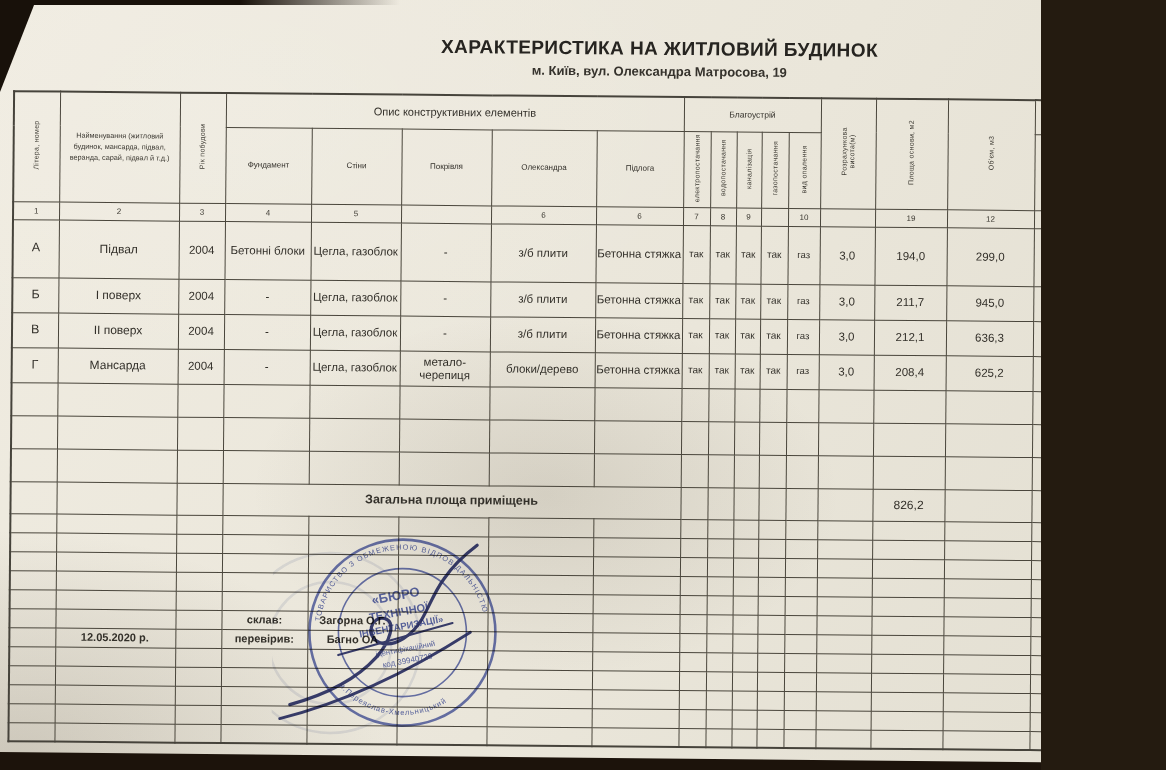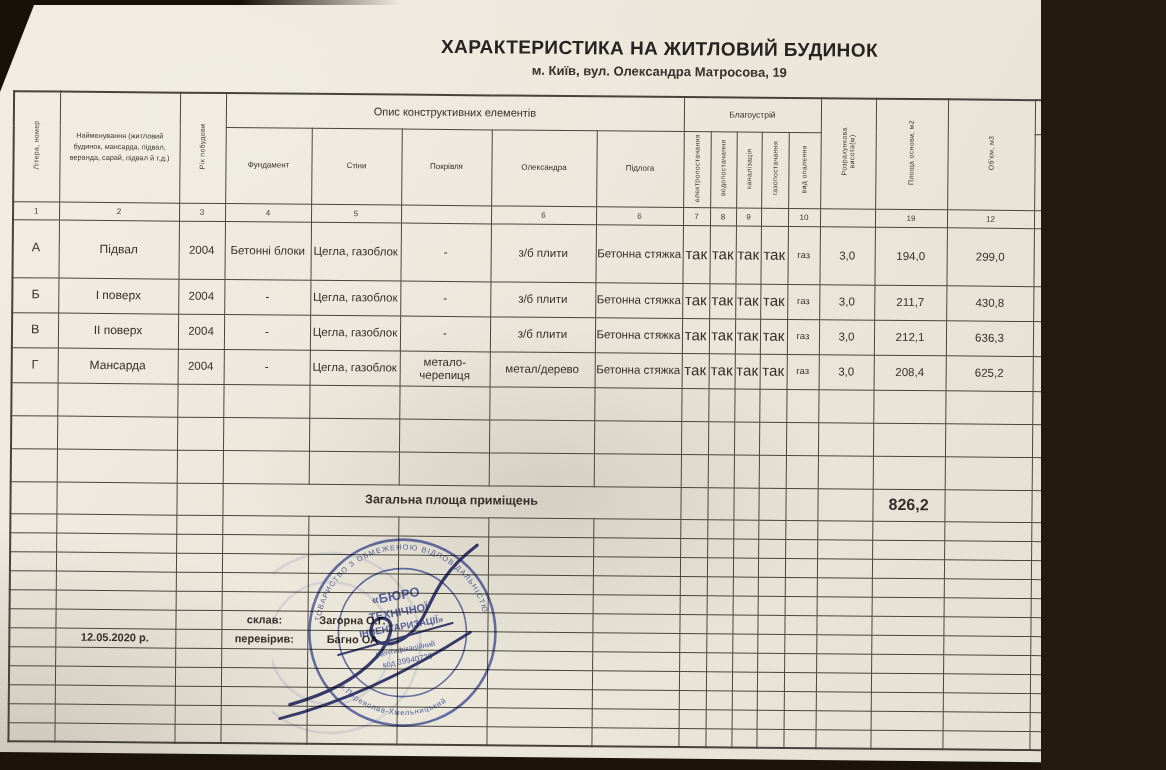--- a/index.html
+++ b/index.html
@@ -31,24 +31,24 @@
   .h-sub th{font-size:8px;font-weight:normal;color:#3b3831;line-height:1.2;}
   .name-hdr{font-size:7.3px;font-weight:normal;color:#3b3831;line-height:1.5;padding:0 4px;}
   .vt{writing-mode:vertical-rl;transform:rotate(180deg);display:inline-block;
     font-size:7px;font-weight:normal;color:#3b3831;letter-spacing:.3px;max-height:72px;line-height:1.1;}
   th .vt{margin:0 auto;}
   tr.h-num td{font-size:8px;color:#3b3831;height:17px;}
   tbody td{font-size:11.5px;line-height:1.08;}
   tr.r0{height:58px;} tr.rX{height:35px;} tr.mid{height:33px;} tr.r-total{height:32px;} tr.thin{height:19px;}
   td.lit{text-align:left;padding-left:3px;font-size:12.5px;}
   td.nm{font-size:12px;}
-  td.tk{font-size:15px;}
+  td.tk{font-size:10px;}
   td.gz{font-size:9.5px;}
   td.total-label{font-weight:bold;font-size:12.5px;color:#2c2a24;}
-  td.total-value{font-weight:bold;font-size:16px;}
+  td.total-value{font-weight:normal;font-size:12px;}
   td.ft{font-weight:bold;font-size:11px;text-align:left;padding-left:4px;color:#232220;white-space:nowrap;}
   td.ft.ctr{text-align:center;padding-left:0;}
   .stamp{position:absolute;left:288px;top:542px;mix-blend-mode:multiply;}
   .edge{position:absolute;pointer-events:none;}
   .edge-tl{left:0;top:0;width:36px;height:92px;background:#18110a;clip-path:polygon(0 0,100% 0,0 100%);}
   .edge-top{left:0;top:0;width:400px;height:5px;background:linear-gradient(to right,#18110a 60%,transparent);}
   .edge-tr{left:1124px;top:0;width:44px;height:10px;background:#18110a;}
   .edge-bottom{left:0;top:748px;width:1166px;height:22px;background:#1c130b;
     clip-path:polygon(0 18%,100% 70%,100% 100%,0 100%);}
 </style>
@@ -164,21 +164,21 @@
           <td>-</td>
           <td>з/б плити</td>
           <td>Бетонна стяжка</td>
           <td class="tk">так</td>
           <td class="tk">так</td>
           <td class="tk">так</td>
           <td class="tk">так</td>
           <td class="gz">газ</td>
           <td>3,0</td>
           <td>211,7</td>
-          <td>430,8</td>
+          <td>945,0</td>
           <td></td>
           <td>5</td>
           <td></td>
         </tr>
         <tr class="rX">
           <td class="lit">В</td>
           <td class="nm">ІІ поверх</td>
           <td>2004</td>
           <td>-</td>
           <td>Цегла, газоблок</td>
@@ -197,21 +197,21 @@
           <td>5</td>
           <td></td>
         </tr>
         <tr class="rX">
           <td class="lit">Г</td>
           <td class="nm">Мансарда</td>
           <td>2004</td>
           <td>-</td>
           <td>Цегла, газоблок</td>
           <td>метало-черепиця</td>
-          <td>метал/дерево</td>
+          <td>блоки/дерево</td>
           <td>Бетонна стяжка</td>
           <td class="tk">так</td>
           <td class="tk">так</td>
           <td class="tk">так</td>
           <td class="tk">так</td>
           <td class="gz">газ</td>
           <td>3,0</td>
           <td>208,4</td>
           <td>625,2</td>
           <td></td>

